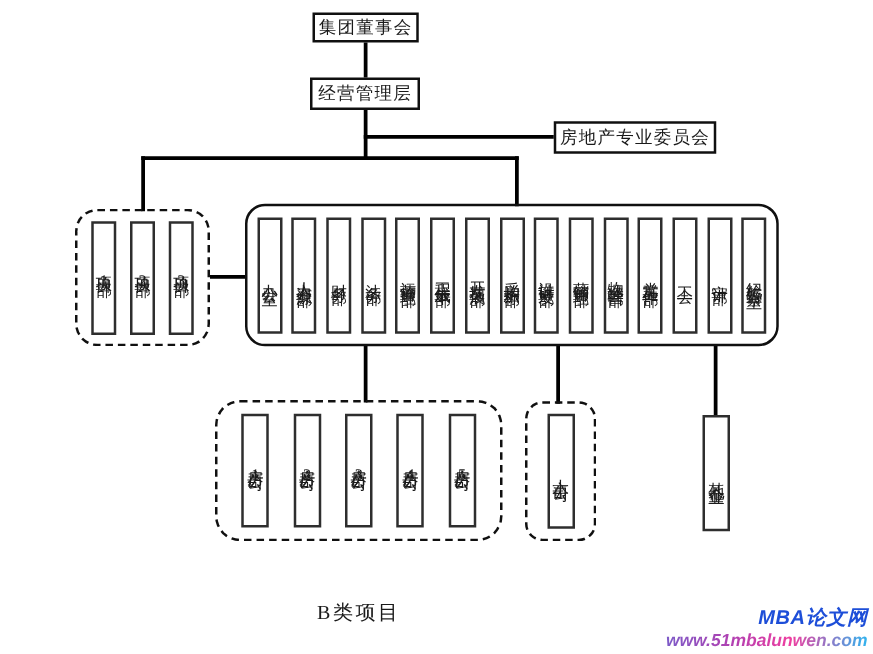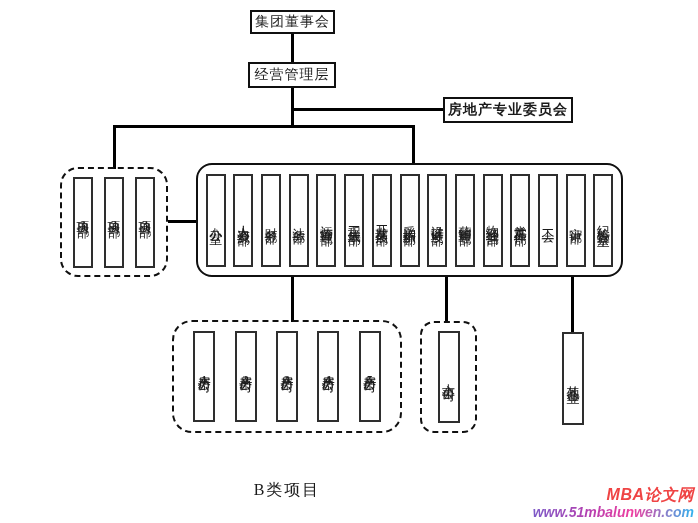--- a/index.html
+++ b/index.html
@@ -50,38 +50,38 @@
   .caption{
     position:absolute;left:0;top:497;width:698px;top:497px;
     text-align:center;font-size:15px;letter-spacing:3px;
   }
   .watermark{
     position:absolute;right:4px;top:486px;
     text-align:right;
     font-family:"Liberation Sans","DejaVu Sans",sans-serif;
     font-style:italic;line-height:1.15;
   }
-  .wm-brand{font-size:16px;font-weight:bold;color:#ef4444;letter-spacing:.5px;}
+  .wm-brand{font-size:16px;font-weight:bold;color:#1d4ed8;letter-spacing:.5px;}
   .wm-url{
     font-size:14px;font-weight:bold;
     background:linear-gradient(90deg,#7d5bc8 0%,#b53fb0 35%,#ef3fa0 62%,#30b4ef 100%);
     -webkit-background-clip:text;background-clip:text;
     -webkit-text-fill-color:transparent;color:#c040a8;
   }
 </style>
 </head>
 <body>
 
 <div id="stage">
 
   <div class="box" style="left:250px;top:10px;width:85px;height:24px;">集团董事会</div>
 
   <div class="box" style="left:248px;top:62px;width:88px;height:26px;">经营管理层</div>
 
-  <div class="box" style="left:443px;top:97px;width:130px;height:26px;font-weight:bold;">房地产专业委员会</div>
+  <div class="box" style="left:443px;top:97px;width:130px;height:26px;">房地产专业委员会</div>
 
   <div class="vline" style="left:291px;top:34px;width:3px;height:28px;"></div>
   <div class="vline" style="left:291px;top:88px;width:3px;height:40px;"></div>
   <div class="hline" style="left:291px;top:108px;width:152px;height:3px;"></div>
   <div class="hline" style="left:113px;top:125px;width:302px;height:3px;"></div>
   <div class="vline" style="left:113px;top:125px;width:3px;height:44px;"></div>
   <div class="vline" style="left:412px;top:125px;width:3px;height:40px;"></div>
   <div class="hline" style="left:168px;top:220px;width:28px;height:3px;"></div>
   <div class="vline" style="left:291px;top:276px;width:3px;height:46px;"></div>
   <div class="vline" style="left:445px;top:276px;width:3px;height:47px;"></div>

